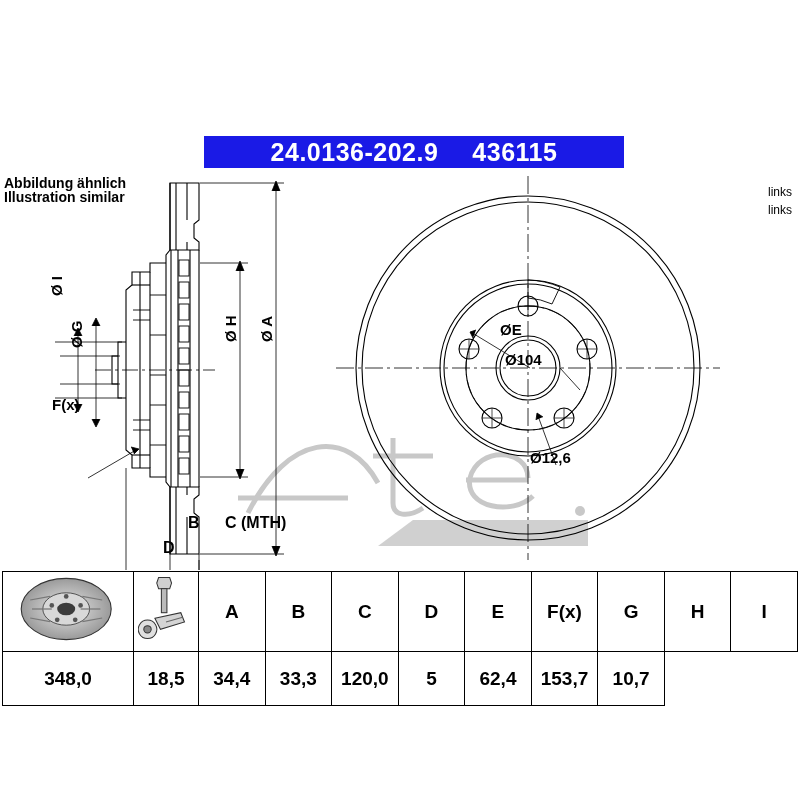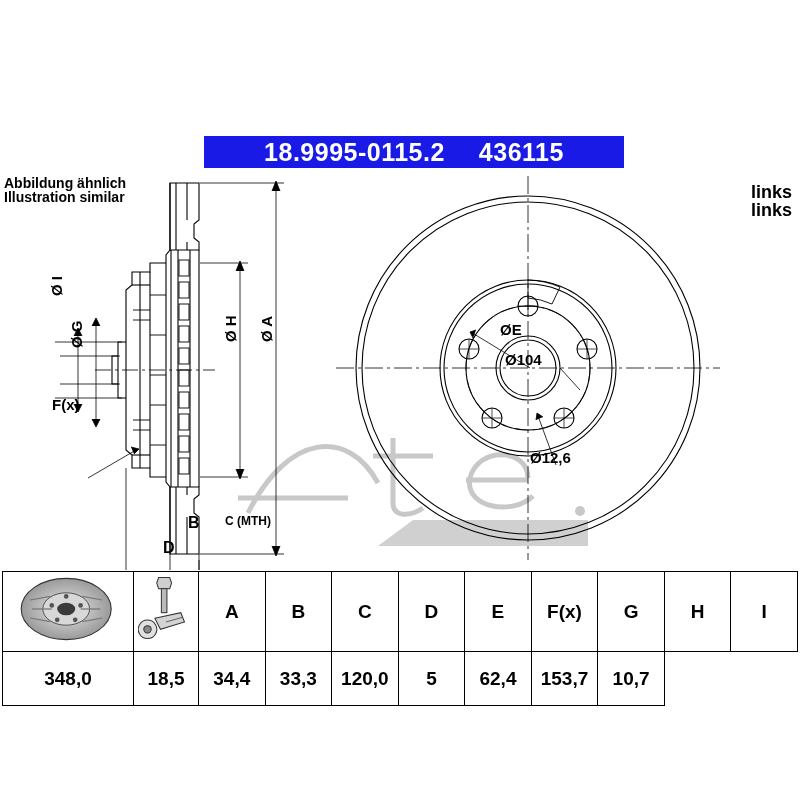--- a/index.html
+++ b/index.html
@@ -47,23 +47,23 @@
     top: 176px;
     font-size: 14px;
     line-height: 14px;
     font-weight: bold;
   }
   .note-right {
     position: absolute;
     right: 8px;
     top: 183px;
     text-align: center;
-    font-size: 18px;
+    font-size: 12px;
     line-height: 18px;
-    font-weight: bold;
+    font-weight: normal;
   }
 
   
   .drawing {
     position: absolute;
     left: 0;
     top: 120px;
     width: 800px;
     height: 450px;
   }
@@ -103,21 +103,21 @@
   table.specs thead th { height: 40px; }
   table.specs tbody td { height: 53px; margin-left: 34px; }
   .icon-cell { border: 1.6px solid #000; }
 </style>
 </head>
 <body>
 
 <div id="sheet">
 
   <div class="title-bar">
-    <span>18.9995-0115.2</span>
+    <span>24.0136-202.9</span>
     <span>436115</span>
   </div>
 
   <div class="note-left">
     <div>Abbildung ähnlich</div>
     <div>Illustration similar</div>
   </div>
 
   <div class="note-right">
     <div>links</div>
@@ -315,21 +315,21 @@
       <text x="272" y="222" transform="rotate(-90 272 222)">Ø A</text>
       <text x="52" y="290">F(x)</text>
       <text x="178" y="416" style="display:none">B</text>
       <text x="500" y="215">ØE</text>
       <text x="505" y="245">Ø104</text>
       <text x="530" y="343">Ø12,6</text>
     </g>
   </svg>
 
   <div style="position:absolute;left:188px;top:514px;font-size:16px;font-weight:bold;">B</div>
-  <div style="position:absolute;left:225px;top:514px;font-size:12px;font-weight:bold;">C (MTH)</div>
+  <div style="position:absolute;left:225px;top:514px;font-size:16px;font-weight:bold;">C (MTH)</div>
   <div style="position:absolute;left:163px;top:539px;font-size:16px;font-weight:bold;">D</div>
 
   <div class="spec-table">
     <table class="specs">
       <thead>
         <tr>
           <th class="icon-cell" rowspan="2" style="width:130px;">
             <svg viewBox="0 0 120 80" width="118" height="72">
               <defs>
                 <radialGradient id="discg" cx="50%" cy="50%" r="50%">

